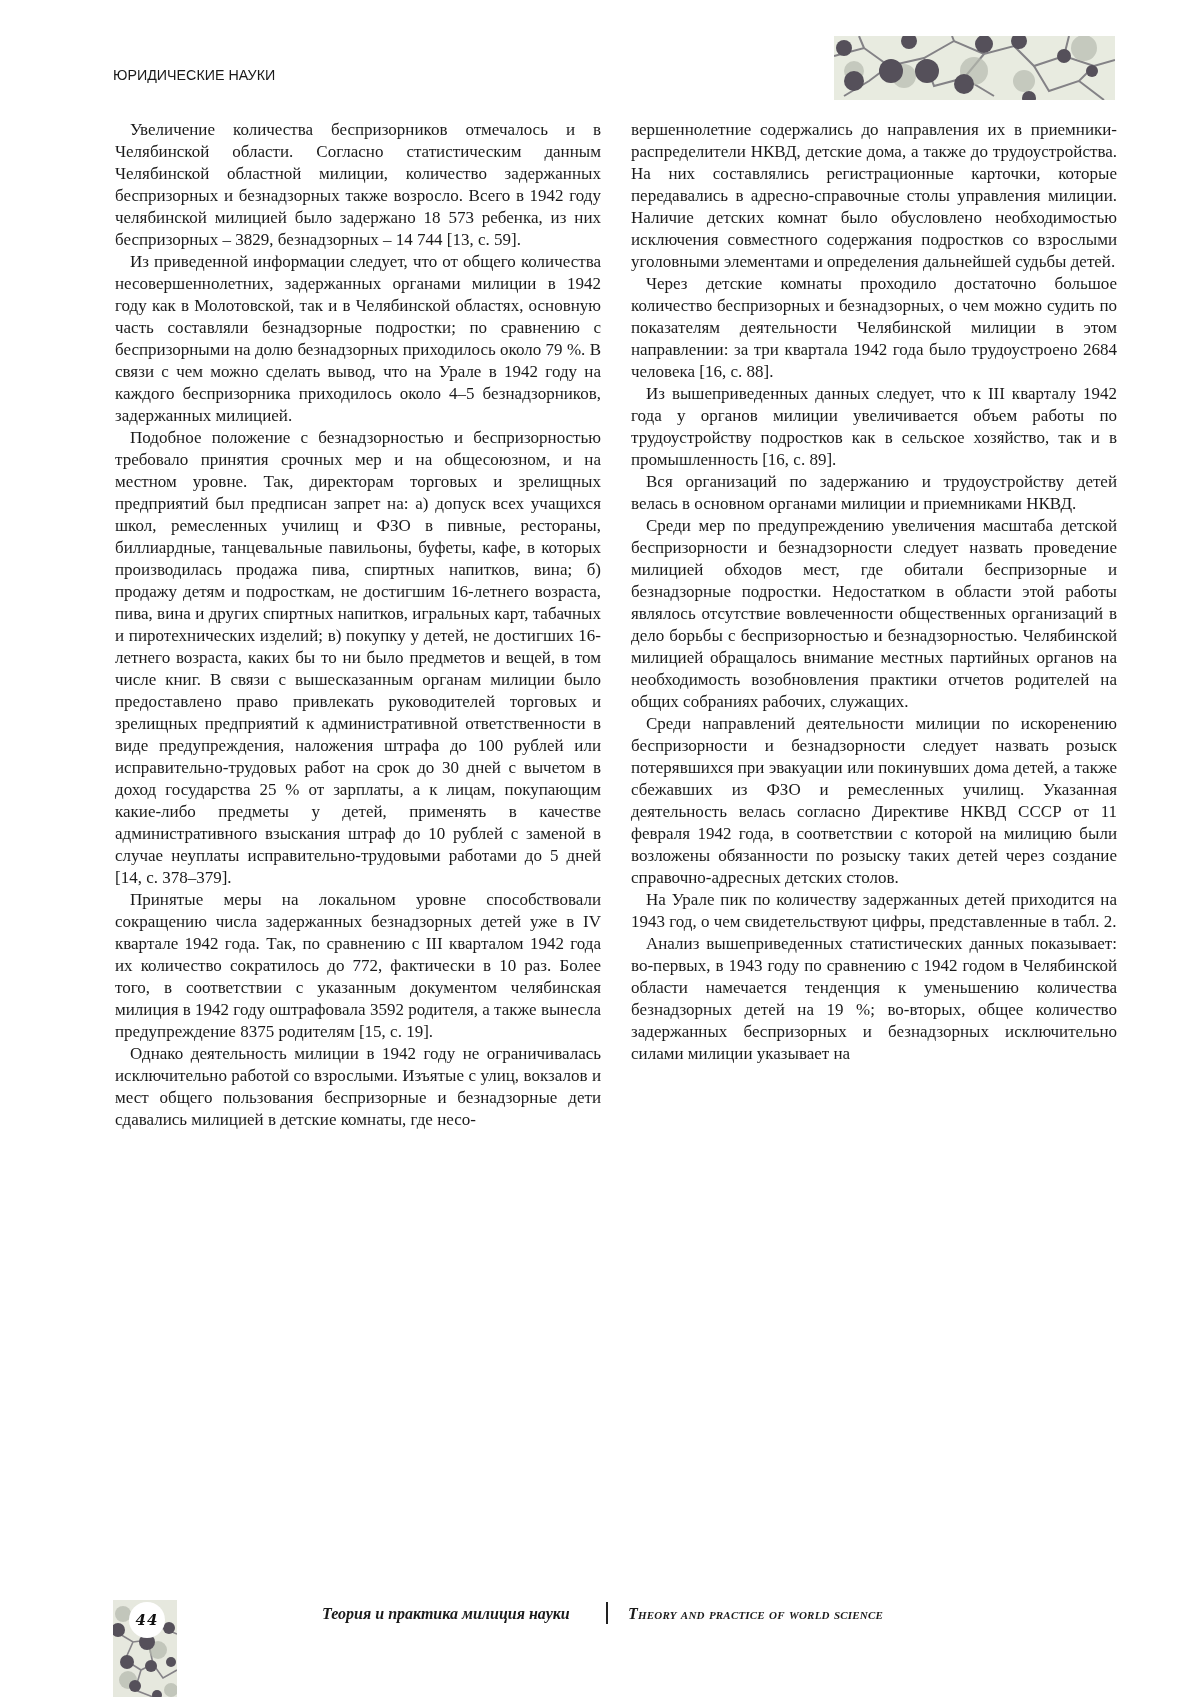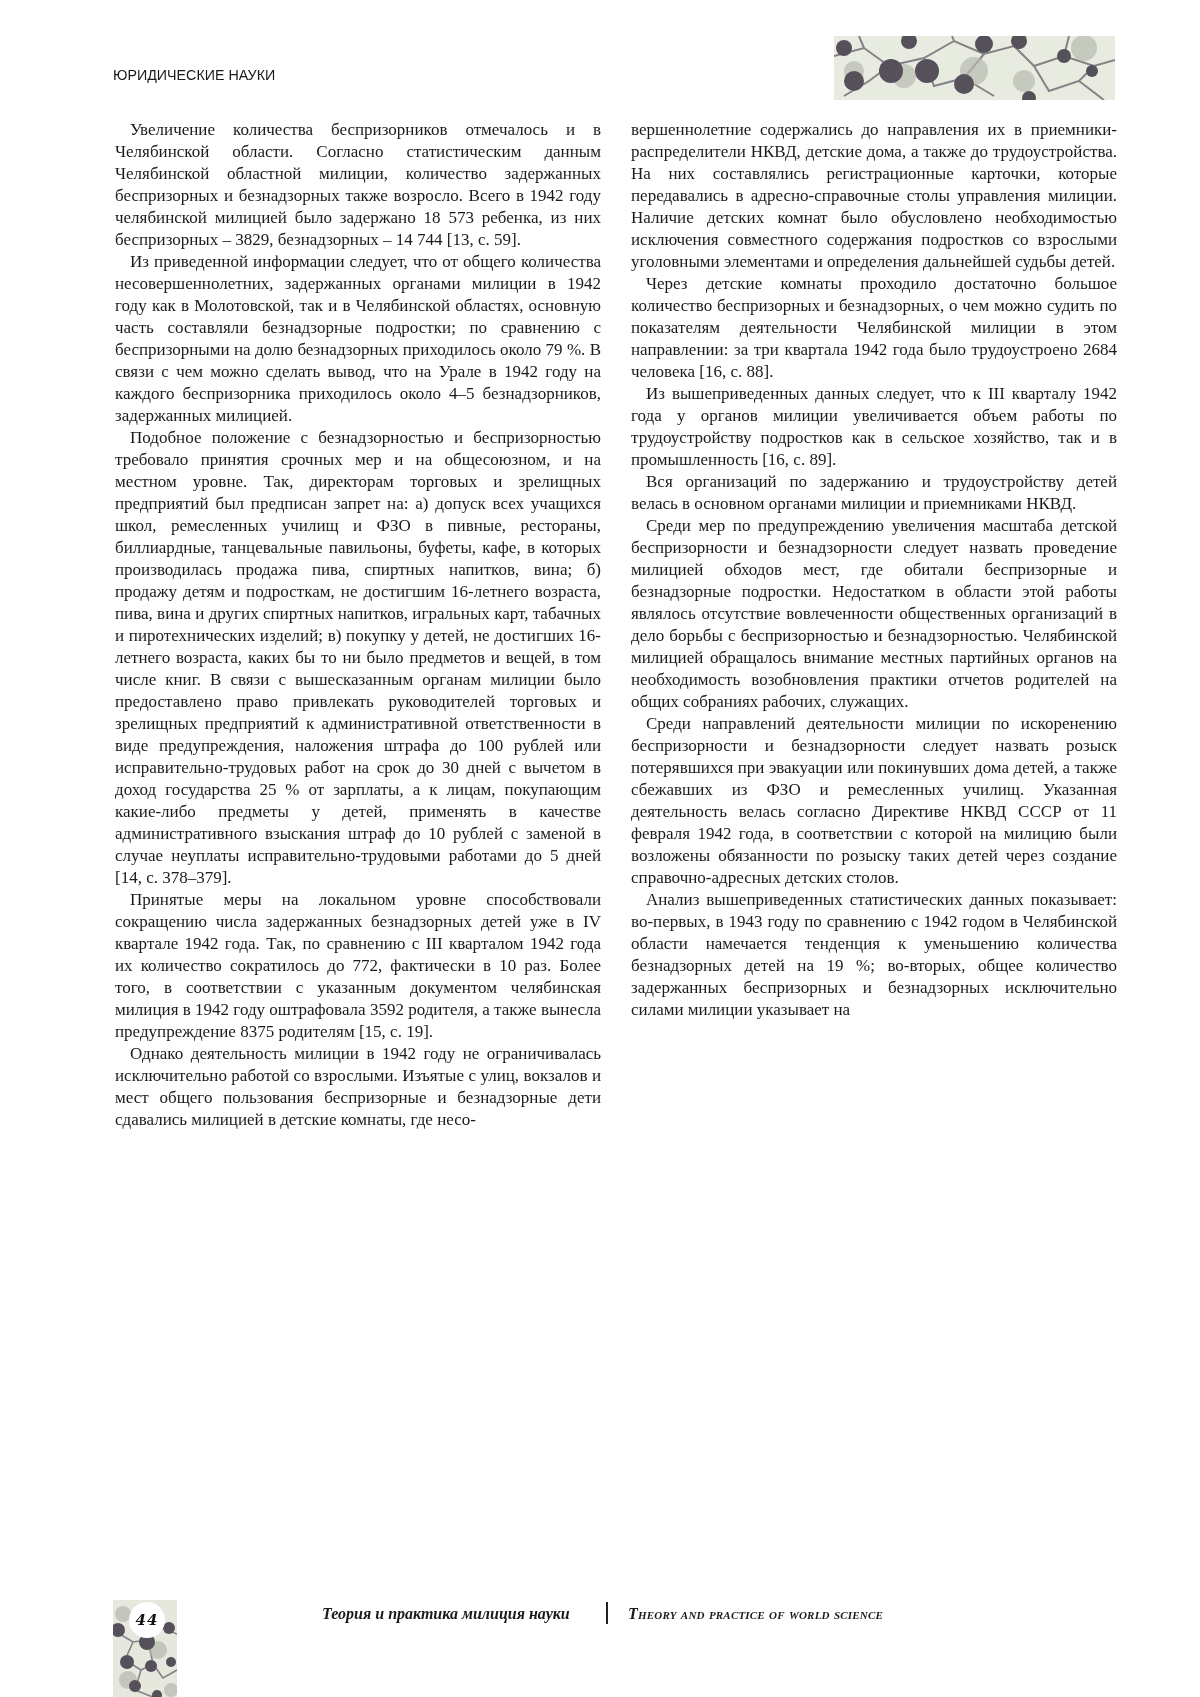--- a/index.html
+++ b/index.html
@@ -62,20 +62,21 @@
   <p class="para">Однако деятельность милиции в 1942 году не ограничивалась исключительно работой со взрослыми. Изъятые с улиц, вокзалов и мест общего пользования беспризорные и безнадзорные дети сдавались милицией в детские комнаты, где несо-</p>
 </div>
 
 <div class="column col-right">
   <p class="para cont">вершеннолетние содержались до направления их в приемники-распределители НКВД, детские дома, а также до трудоустройства. На них составлялись регистрационные карточки, которые передавались в адресно-справочные столы управления милиции. Наличие детских комнат было обусловлено необходимостью исключения совместного содержания подростков со взрослыми уголовными элементами и определения дальнейшей судьбы детей.</p>
   <p class="para">Через детские комнаты проходило достаточно большое количество беспризорных и безнадзорных, о чем можно судить по показателям деятельности Челябинской милиции в этом направлении: за три квартала 1942 года было трудоустроено 2684 человека [16, с. 88].</p>
   <p class="para">Из вышеприведенных данных следует, что к III кварталу 1942 года у органов милиции увеличивается объем работы по трудоустройству подростков как в сельское хозяйство, так и в промышленность [16, с. 89].</p>
   <p class="para">Вся организаций по задержанию и трудоустройству детей велась в основном органами милиции и приемниками НКВД.</p>
   <p class="para">Среди мер по предупреждению увеличения масштаба детской беспризорности и безнадзорности следует назвать проведение милицией обходов мест, где обитали беспризорные и безнадзорные подростки. Недостатком в области этой работы являлось отсутствие вовлеченности общественных организаций в дело борьбы с беспризорностью и безнадзорностью. Челябинской милицией обращалось внимание местных партийных органов на необходимость возобновления практики отчетов родителей на общих собраниях рабочих, служащих.</p>
   <p class="para">Среди направлений деятельности милиции по искоренению беспризорности и безнадзорности следует назвать розыск потерявшихся при эвакуации или покинувших дома детей, а также сбежавших из ФЗО и ремесленных училищ. Указанная деятельность велась согласно Директиве НКВД СССР от 11 февраля 1942 года, в соответствии с которой на милицию были возложены обязанности по розыску таких детей через создание справочно-адресных детских столов.</p>
+  <p class="para">На Урале пик по количеству задержанных детей приходится на 1943 год, о чем свидетельствуют цифры, представленные в табл. 2.</p>
   <p class="para">Анализ вышеприведенных статистических данных показывает: во-первых, в 1943 году по сравнению с 1942 годом в Челябинской области намечается тенденция к уменьшению количества безнадзорных детей на 19 %; во-вторых, общее количество задержанных беспризорных и безнадзорных исключительно силами милиции указывает на</p>
 </div>
 
 <div class="footer-tile">
   <svg width="64" height="97" viewBox="0 0 64 97" xmlns="http://www.w3.org/2000/svg" style="position:absolute;left:0;top:0">
     <rect width="64" height="97" fill="#e6e8de"></rect>
     <g stroke="#6b6870" stroke-width="1.6" fill="none" opacity="0.8">
       <path d="M0 30 L20 42 L35 40 L50 28 L64 34 M20 42 L12 60 L28 70 L40 64 L50 78 L64 70 M28 70 L22 90 L40 97 M40 64 L35 40"></path>
     </g>
     <g fill="#b4b8ad" opacity="0.7">

